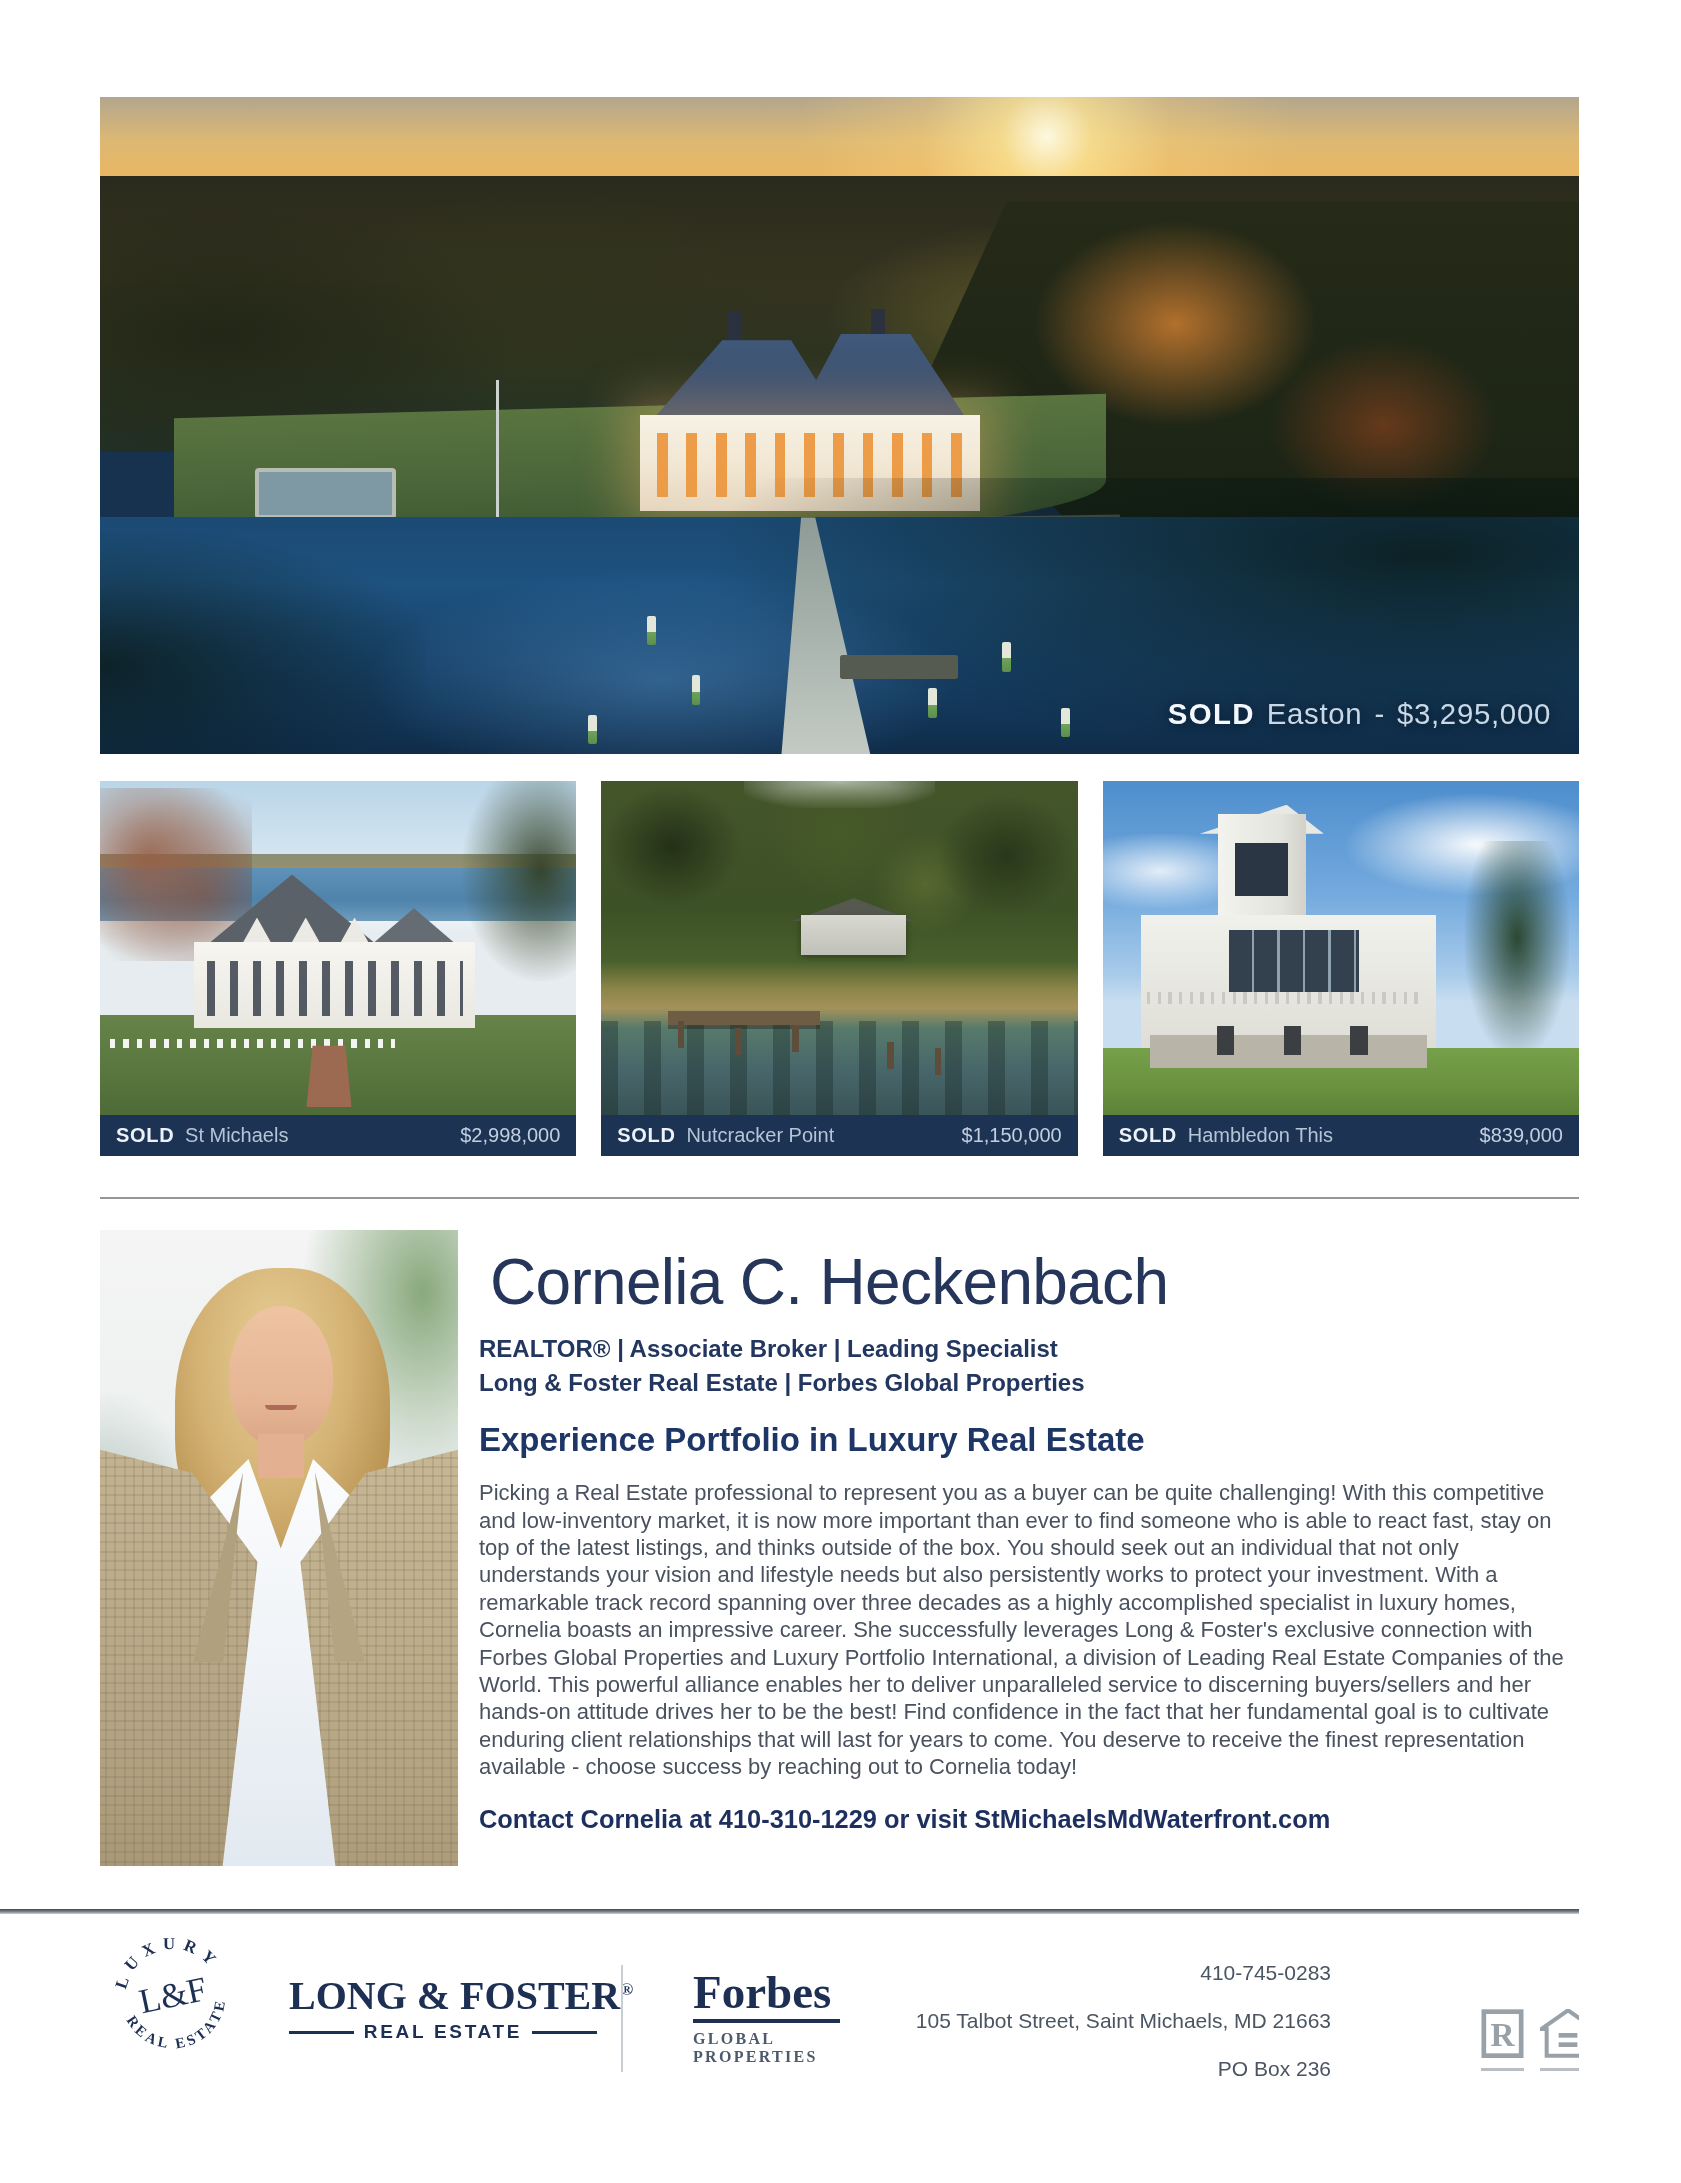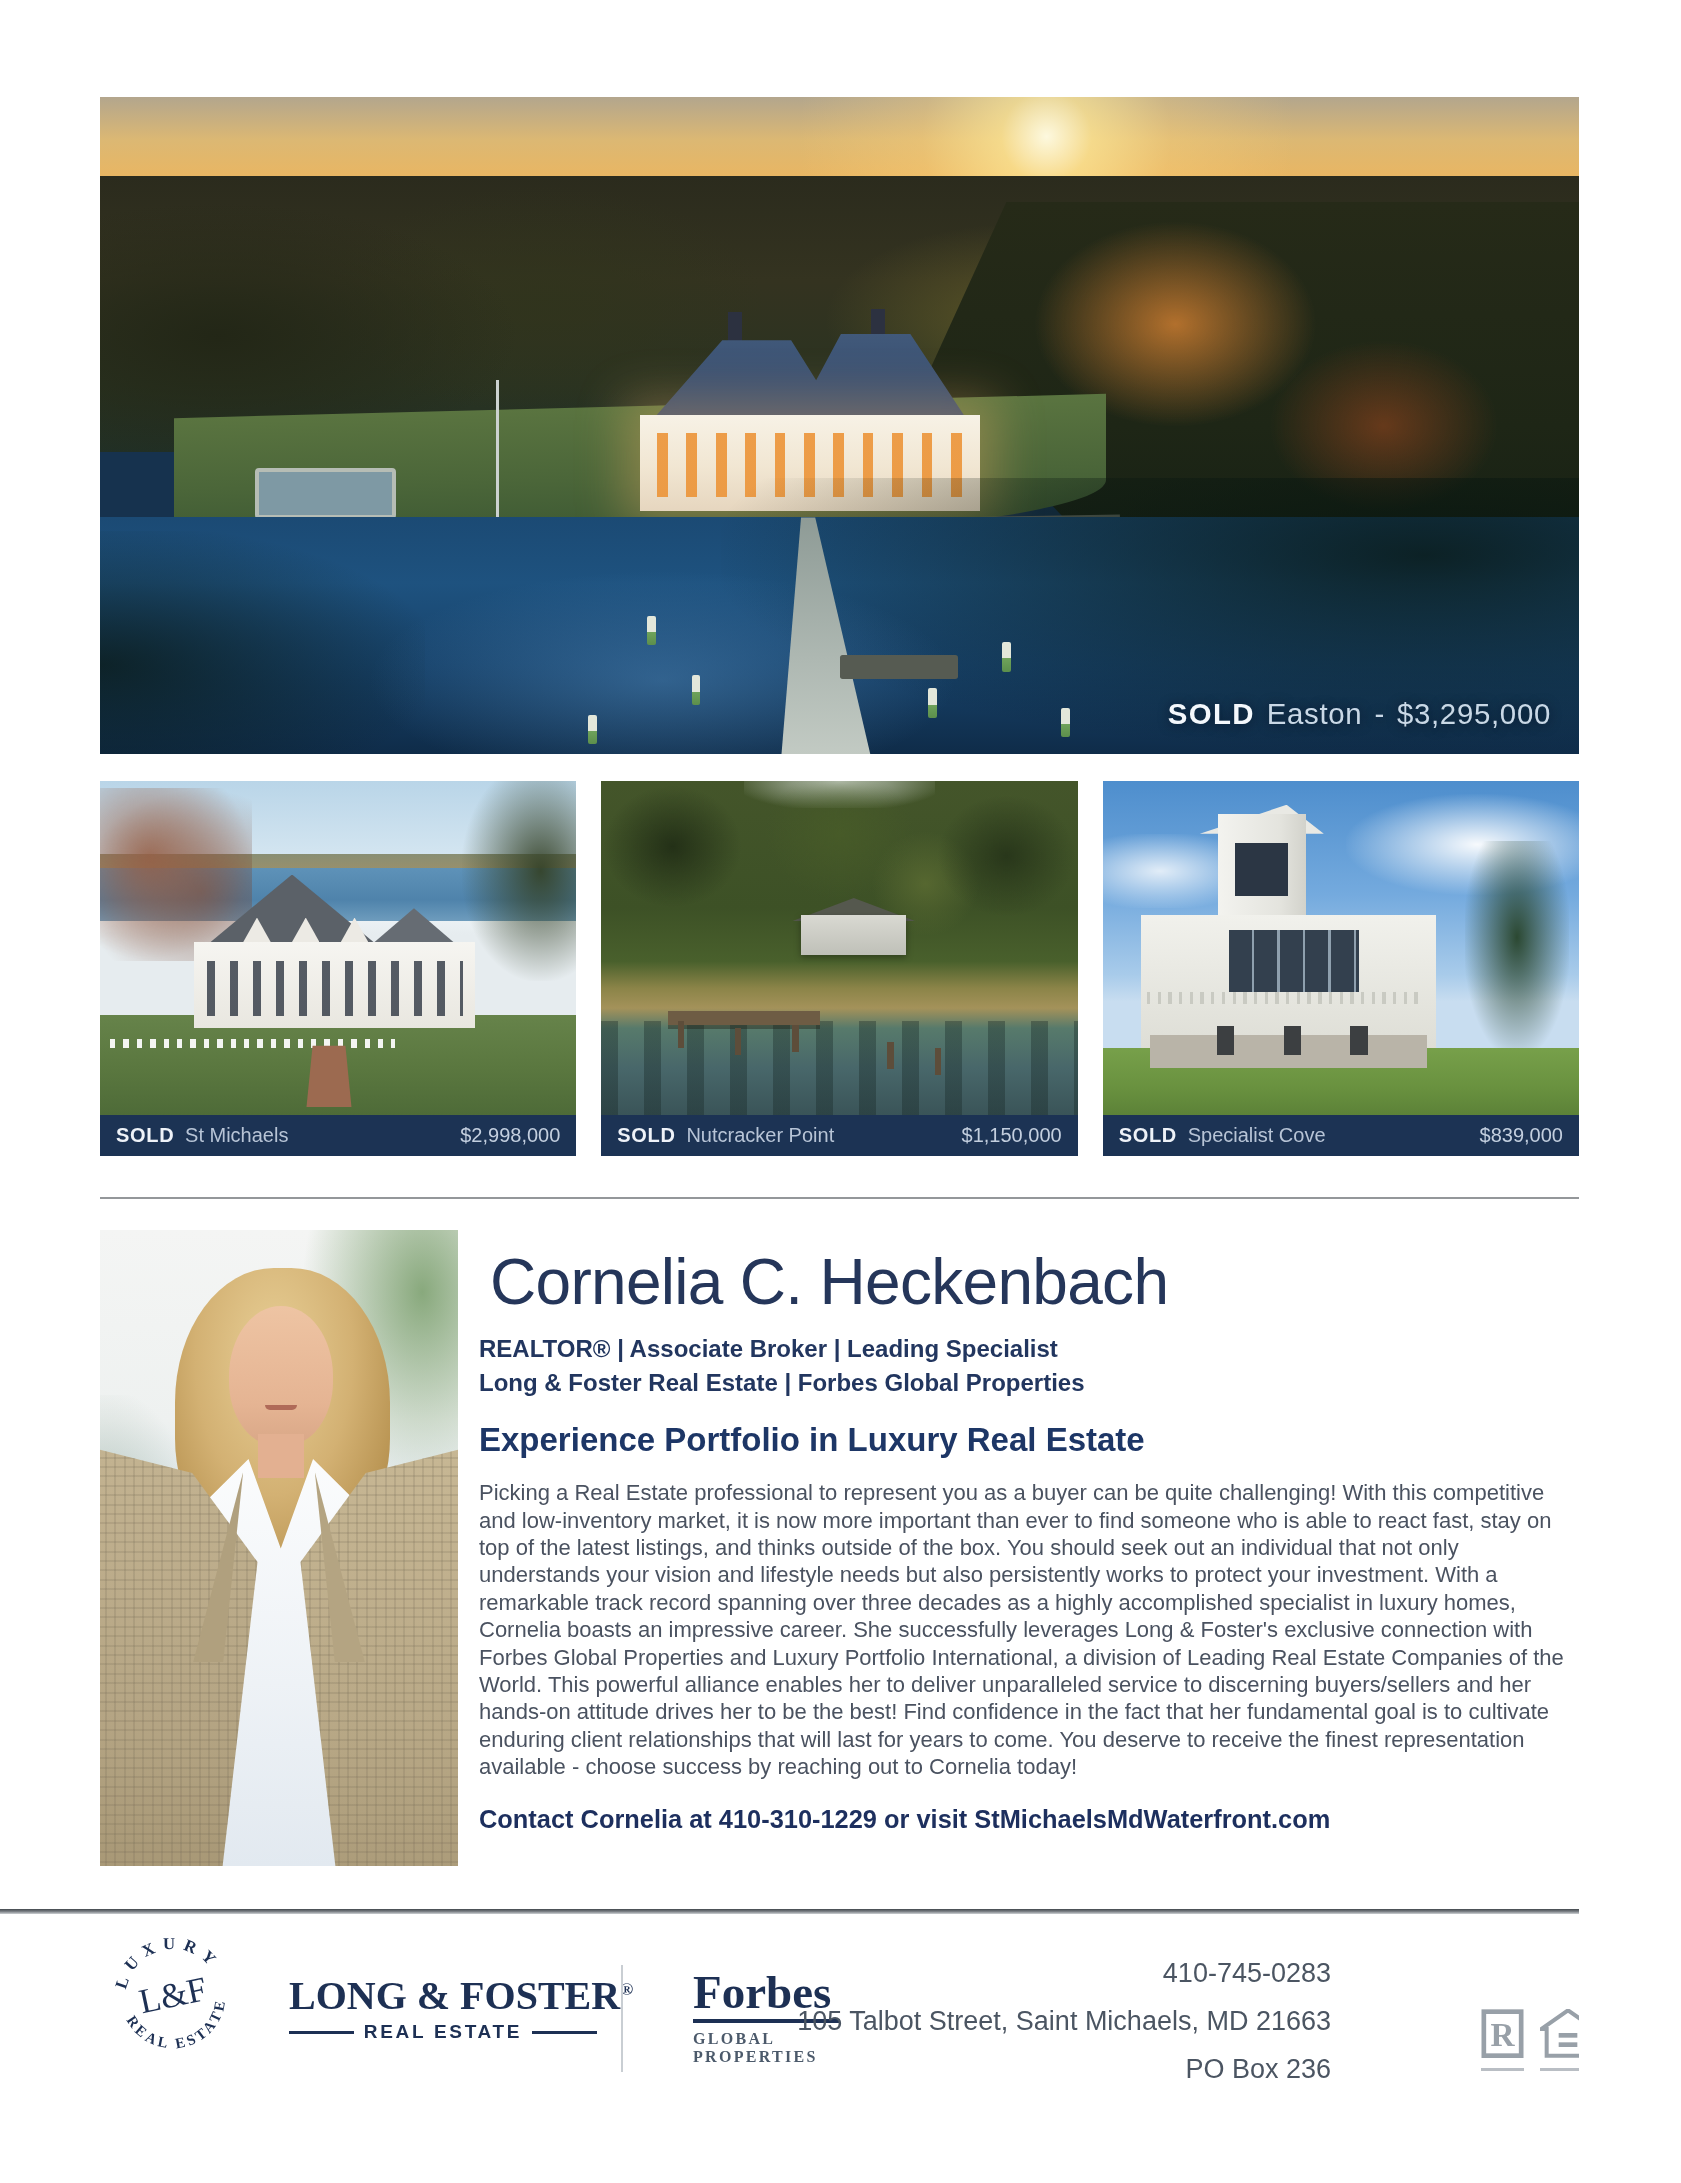--- a/index.html
+++ b/index.html
@@ -193,21 +193,21 @@
   .lf-name{font-family:"Liberation Serif",serif;font-weight:bold;font-size:40px;white-space:nowrap;line-height:1;text-align:right;}
   .lf-reg{font-size:17.4px;vertical-align:super;}
   .lf-sub{margin-top:5.4px;display:flex;align-items:center;gap:9.4px;}
   .lf-rule{flex:1;height:2.7px;background:#1d3054;}
   .lf-sub-text{font-size:19px;font-weight:bold;letter-spacing:2.7px;}
   #logo-divider{position:absolute;left:621px;top:1965px;width:2px;height:107px;background:#c9ced3;}
   #forbes{position:absolute;left:645px;top:1969px;width:147px;color:#1d3054;margin-left:48px;}
   .fb-name{font-family:"Liberation Serif",serif;font-weight:bold;font-size:47px;line-height:1;}
   .fb-rule{height:4.7px;background:#1d3054;margin-top:2.7px;}
   .fb-sub{margin-top:6.7px;font-size:16px;font-weight:bold;letter-spacing:2.3px;color:#4c5a6b;font-family:Liberation Serif, serif;}
-  #footer-contact{position:absolute;right:248px;top:1949px;text-align:right;font-size:27px;line-height:48px;color:#4b5562;}
+  #footer-contact{position:absolute;right:248px;top:1949px;text-align:right;font-size:21px;line-height:48px;color:#4b5562;}
   #footer-icons{position:absolute;left:1481px;top:2009px;display:flex;gap:16px;align-items:flex-start;}
   .icon-caption{height:2.7px;background:#b9bec4;margin-top:5.4px;}
 </style>
 </head>
 <body>
 
 <div class="page">
 
   <div id="hero">
     <div class="h-sky"></div>
@@ -308,21 +308,21 @@
           <div class="a3-rail"></div>
         </div>
         <div class="a3-lawn"></div>
         <div class="a3-patio"></div>
         <div class="a3-planter" style="left:24%;"></div>
         <div class="a3-planter" style="left:38%;"></div>
         <div class="a3-planter" style="left:52%;"></div>
       </div>
       <div class="t-bar">
         <span class="sold">SOLD</span>
-        <span class="pname">Specialist Cove</span>
+        <span class="pname">Hambledon This</span>
         <span class="price">$839,000</span>
       </div>
     </div>
 
   </div>
 
   <div id="divider"></div>
 
   <div id="photo">
     <div class="p-green-tr"></div>

